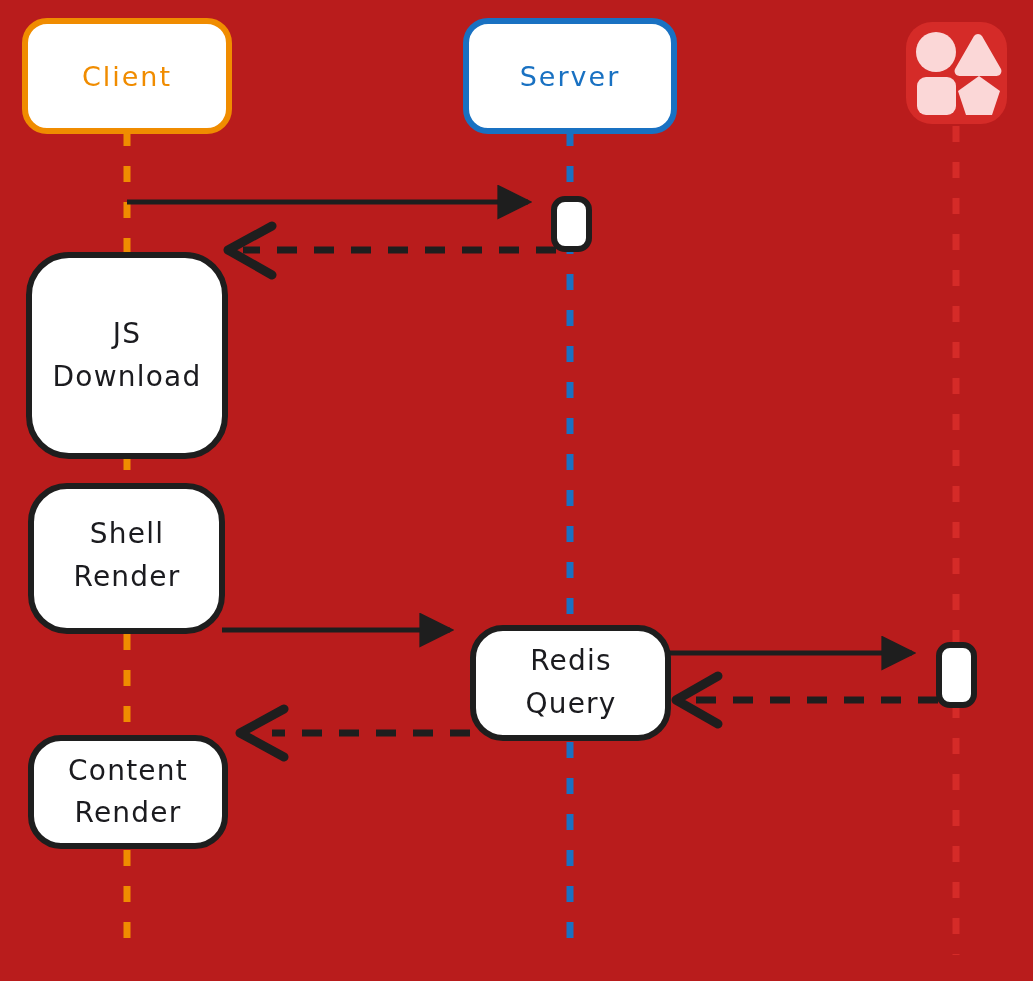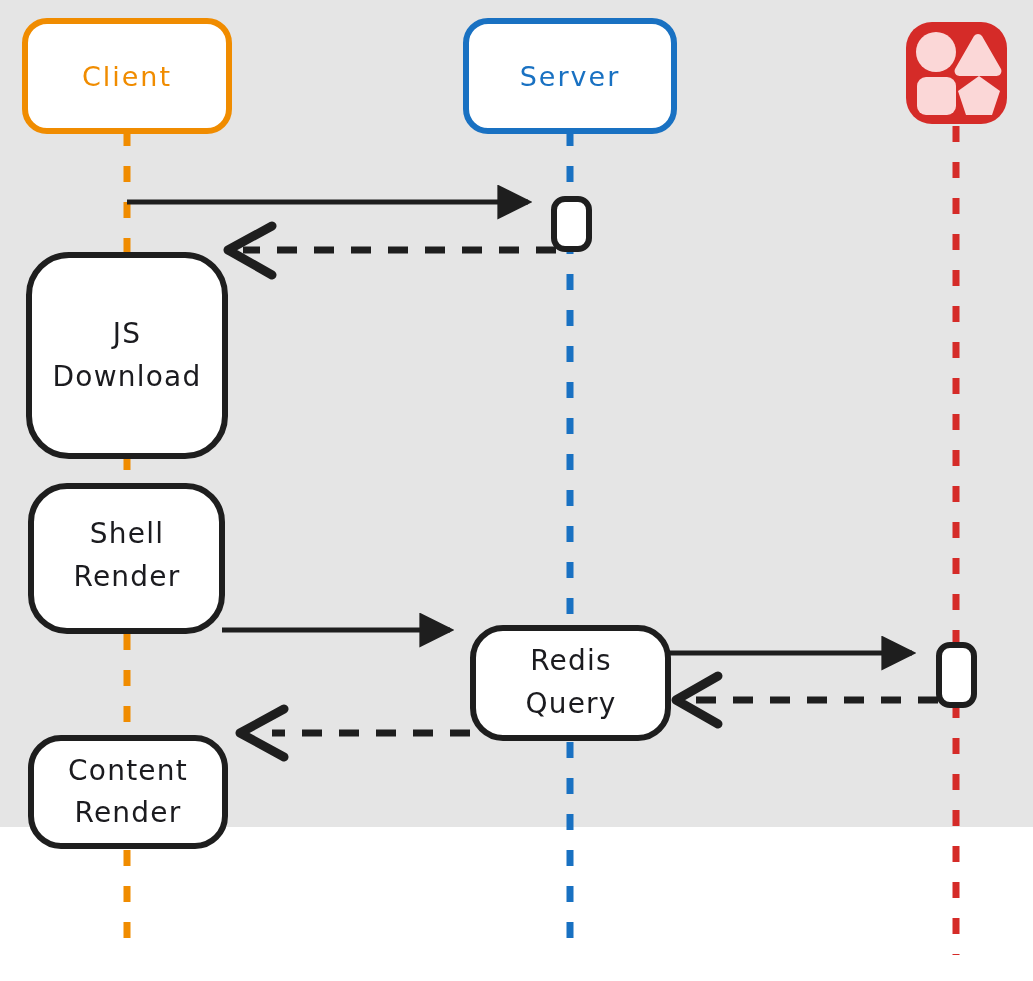--- a/index.html
+++ b/index.html
@@ -1,21 +1,21 @@
 <!DOCTYPE html>
 <html><head>
 <meta charset="utf-8">
 <title>Sequence Diagram</title>
 <style>
   html,body{margin:0;padding:0;background:#ffffff;}
   body{
     font-family:"DejaVu Sans","Liberation Sans",sans-serif;
     width:1033px;height:981px;overflow:hidden;
   }
-  #canvas{position:relative;width:1033px;height:827px;background:#e5e5e5;}
+  #canvas{position:relative;width:1033px;height:981px;background:#b91c1c;}
   svg.layer{position:absolute;left:0;top:0;width:1033px;height:981px;}
 
   .node-label{
     font-family:"DejaVu Sans","Liberation Sans",sans-serif;
     font-weight:400;
     letter-spacing:1.2px;
     text-anchor:middle;
     dominant-baseline:middle;
   }
   .head-label{font-size:27px;letter-spacing:2px;}

